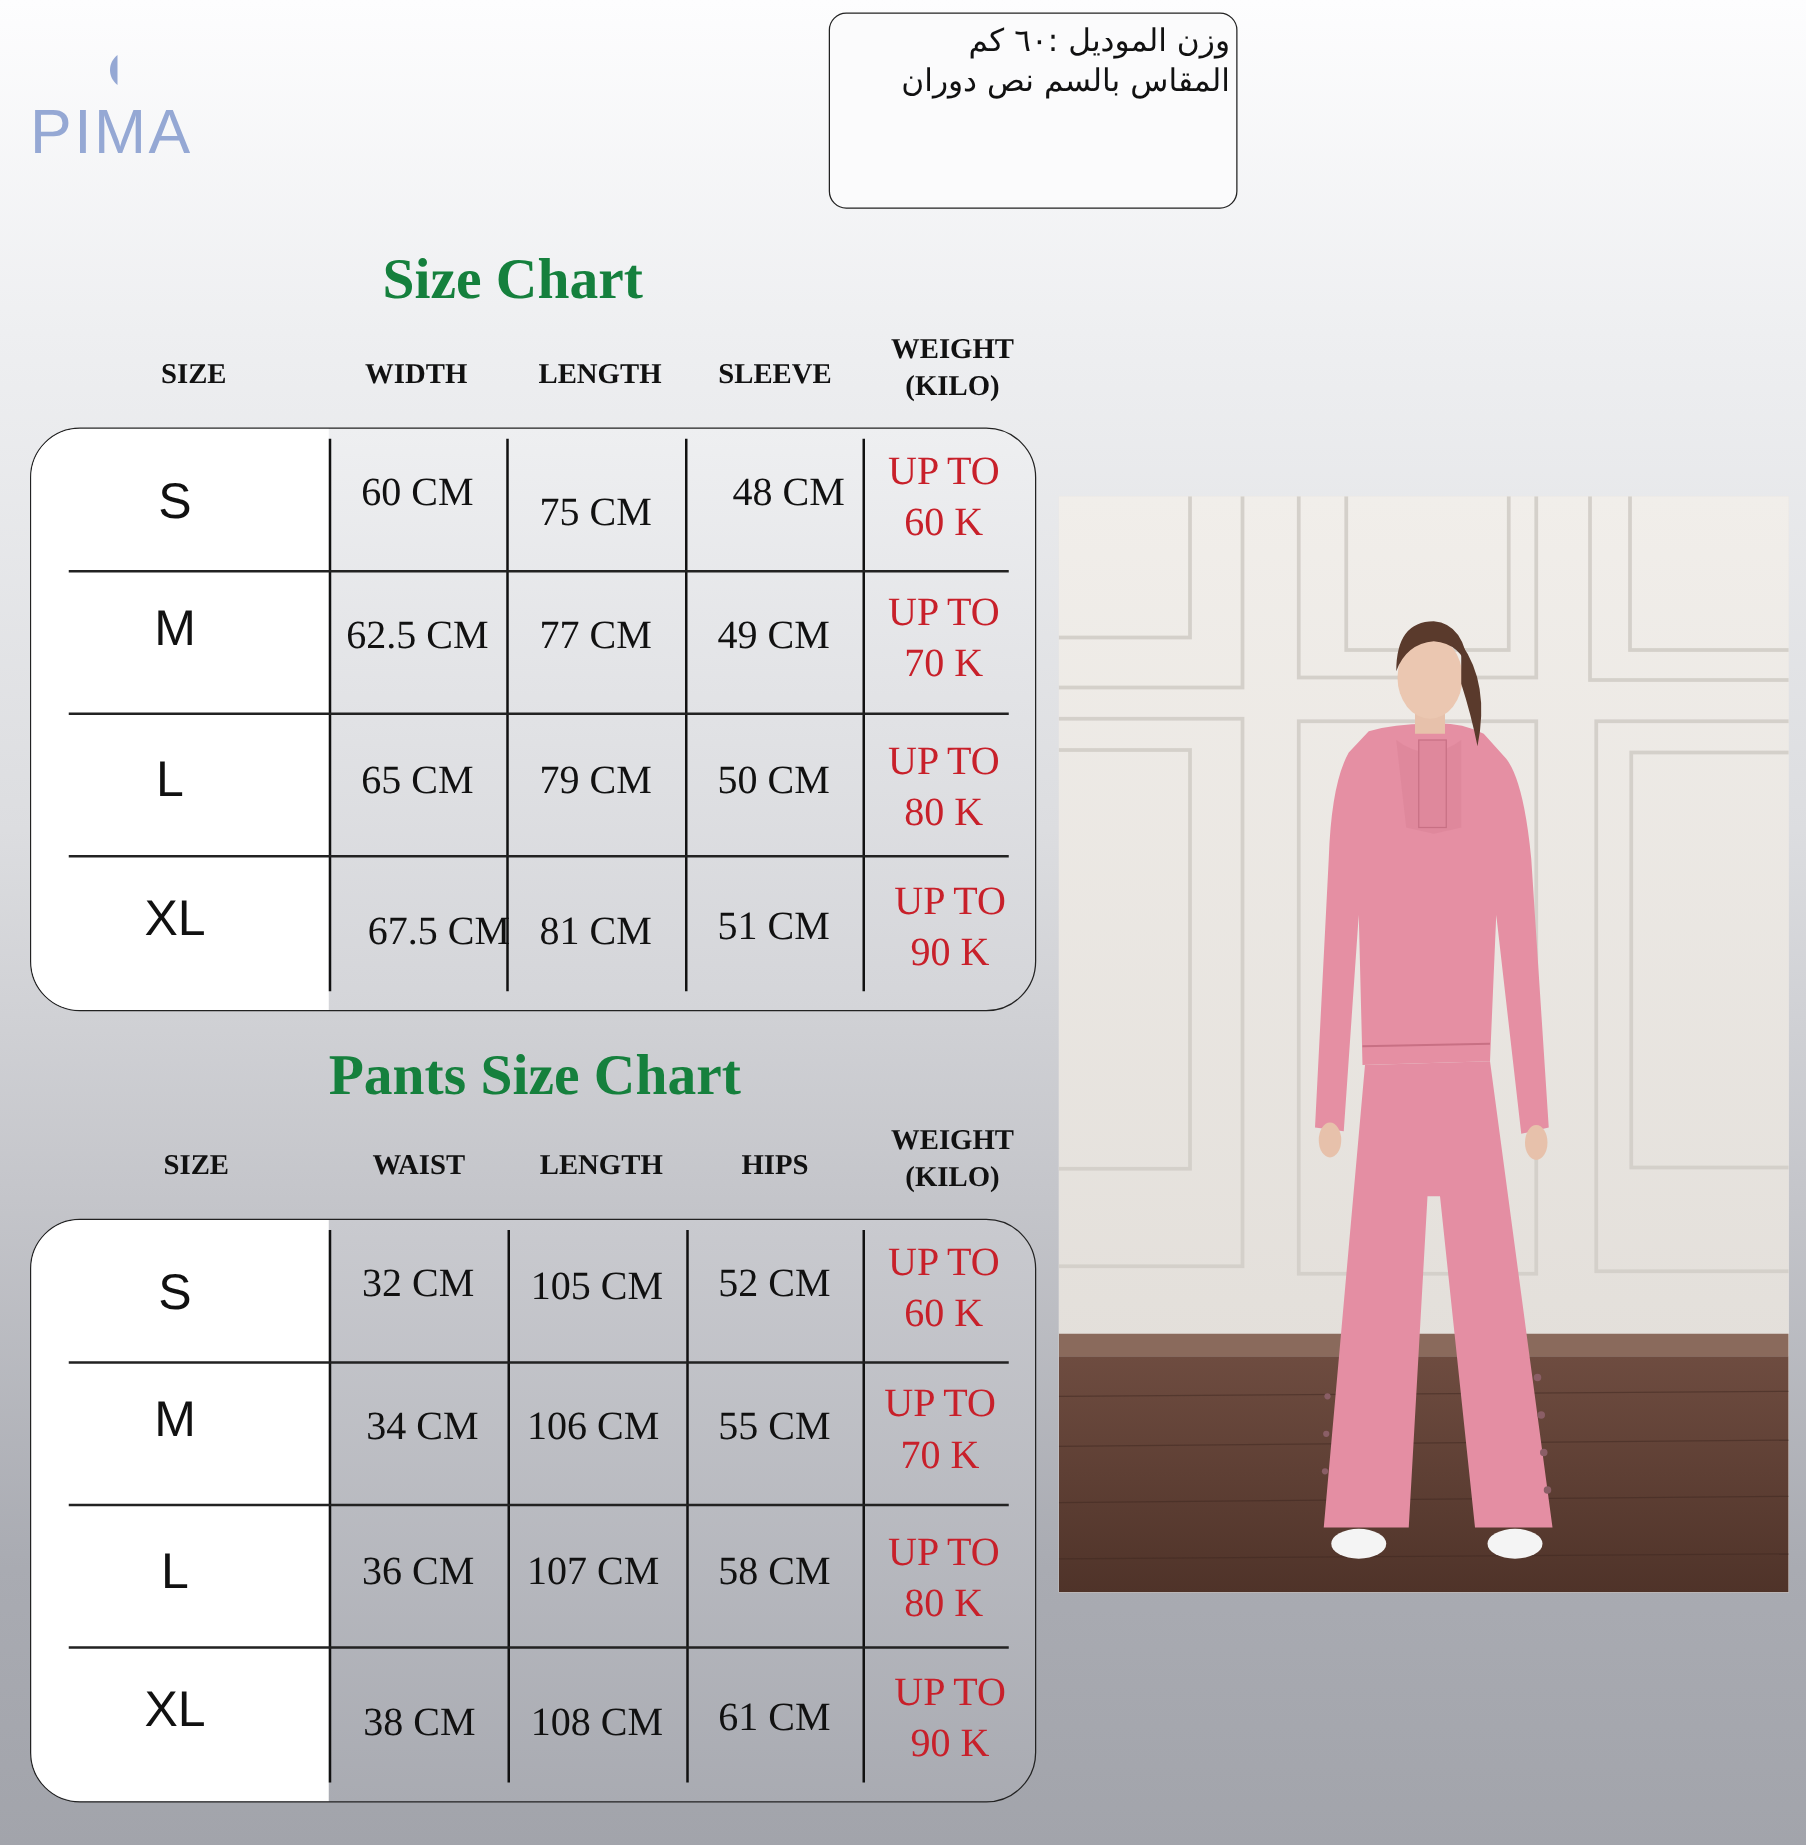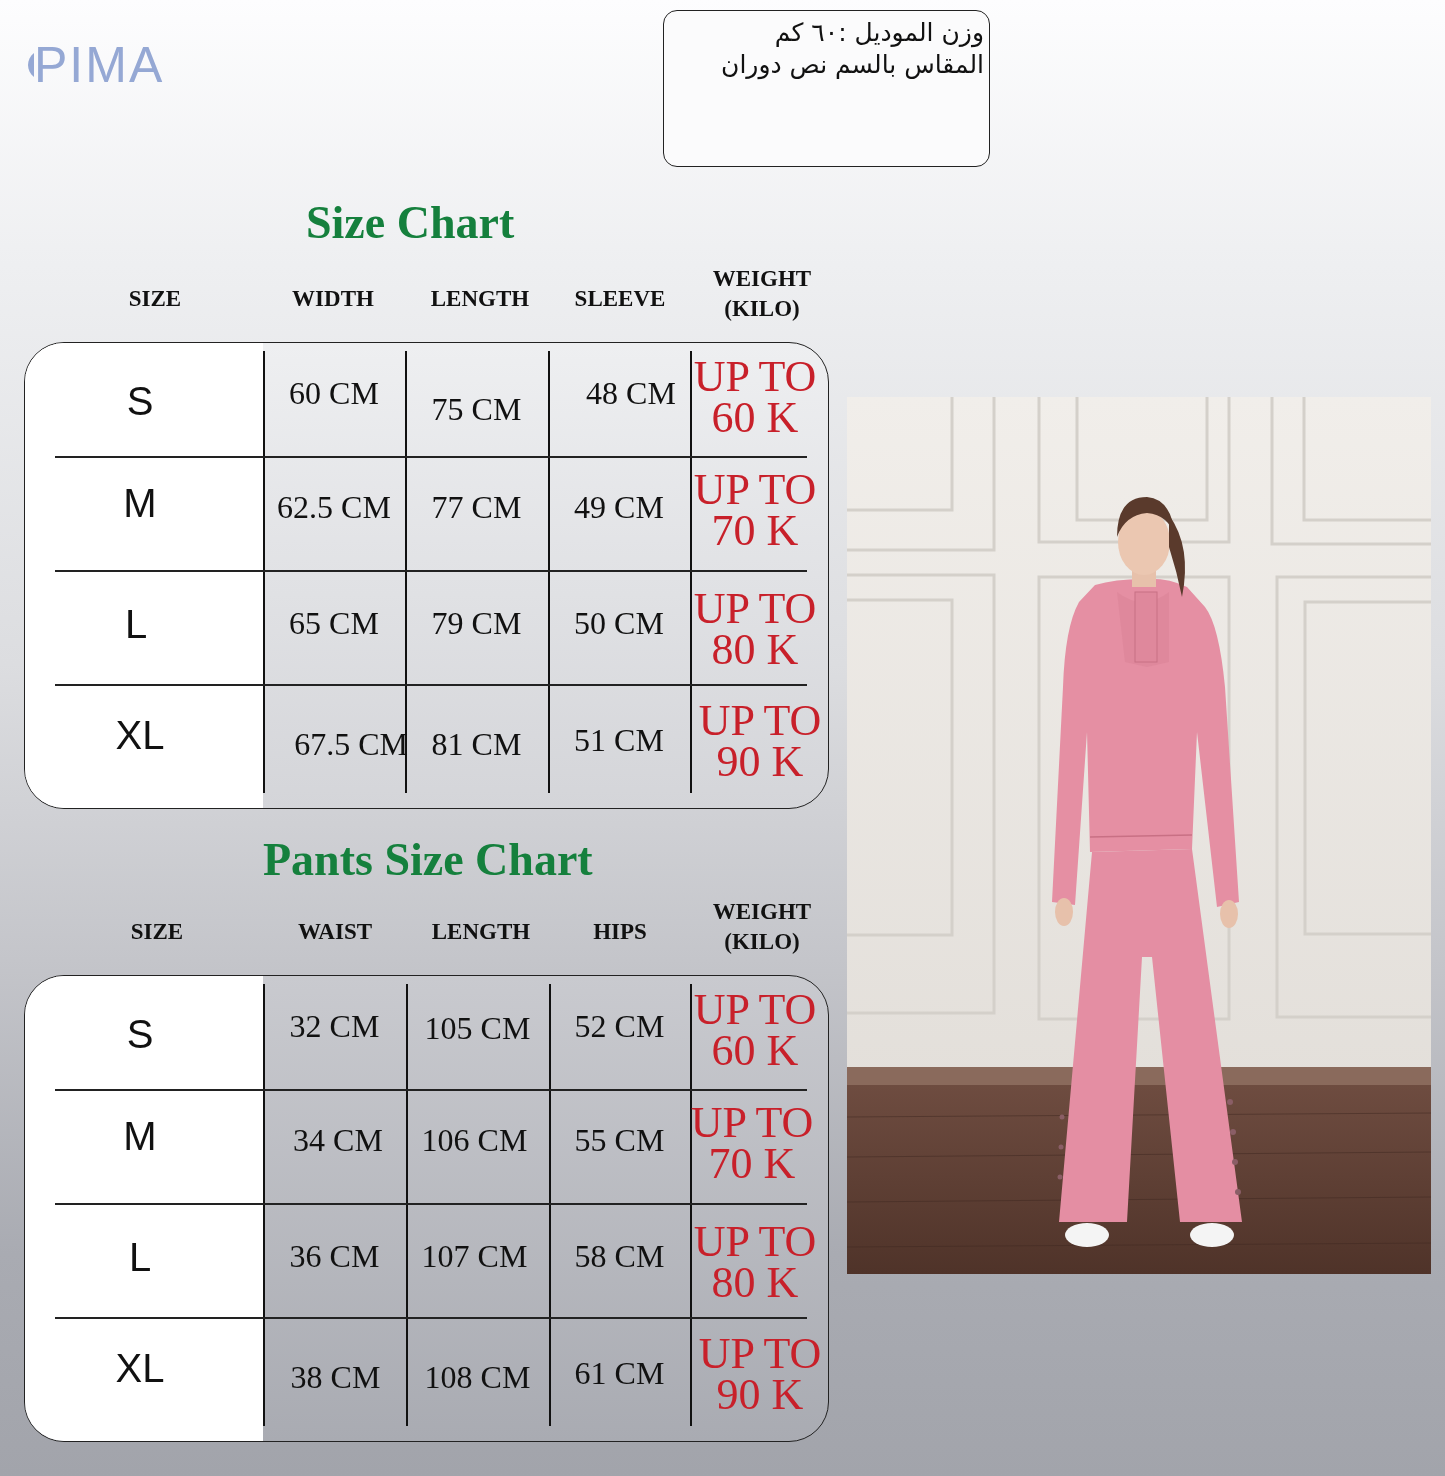--- a/index.html
+++ b/index.html
@@ -8,21 +8,21 @@
     position: relative;
     background: linear-gradient(180deg, #fdfdfe 0%, #eeeff1 18%, #dcdde0 45%, #c4c5ca 65%, #a9abb2 85%, #a2a4ab 100%);
     font-family: "Liberation Serif", serif;
     color: #111;
   }
   .logo {
     position: absolute; left: 24px; top: 36px;
     font-family: "Liberation Sans", sans-serif;
     font-size: 50px; letter-spacing: 2px;
     color: #95a8d4; font-weight: 400;
-    display: flex; align-items: center;
+    display: flex; align-items: center; flex-direction: column;
   }
   .logo .leaf {
     width: 14px; height: 40px; margin-right: -4px; position: relative;
   }
   .model-box {
     position: absolute; left: 663px; top: 10px; width: 327px; height: 157px;
     border: 1.5px solid #222; border-radius: 14px;
     background: #fbfbfc;
     direction: rtl; text-align: right;
     font-family: "DejaVu Sans", sans-serif;
@@ -49,21 +49,21 @@
   .hline { position: absolute; height: 2px; background: #222; }
   .size-label {
     position: absolute; width: 238px; text-align: center;
     font-family: "Liberation Sans", sans-serif; font-size: 40px; color: #111;
   }
   .cell {
     position: absolute; text-align: center; font-size: 32px;
     font-family: "Liberation Serif", serif; color: #111; white-space: nowrap;
   }
   .weight {
-    position: absolute; text-align: center; font-size: 44px; line-height: 41px;
+    position: absolute; text-align: center; font-size: 32px; line-height: 41px;
     font-family: "Liberation Serif", serif; color: #c8202a; white-space: nowrap;
   }
   .photo {
     position: absolute; left: 847px; top: 397px; width: 584px; height: 877px;
     overflow: hidden; background: #ebe8e4;
   }
 </style>
 </head>
 <body>
 

